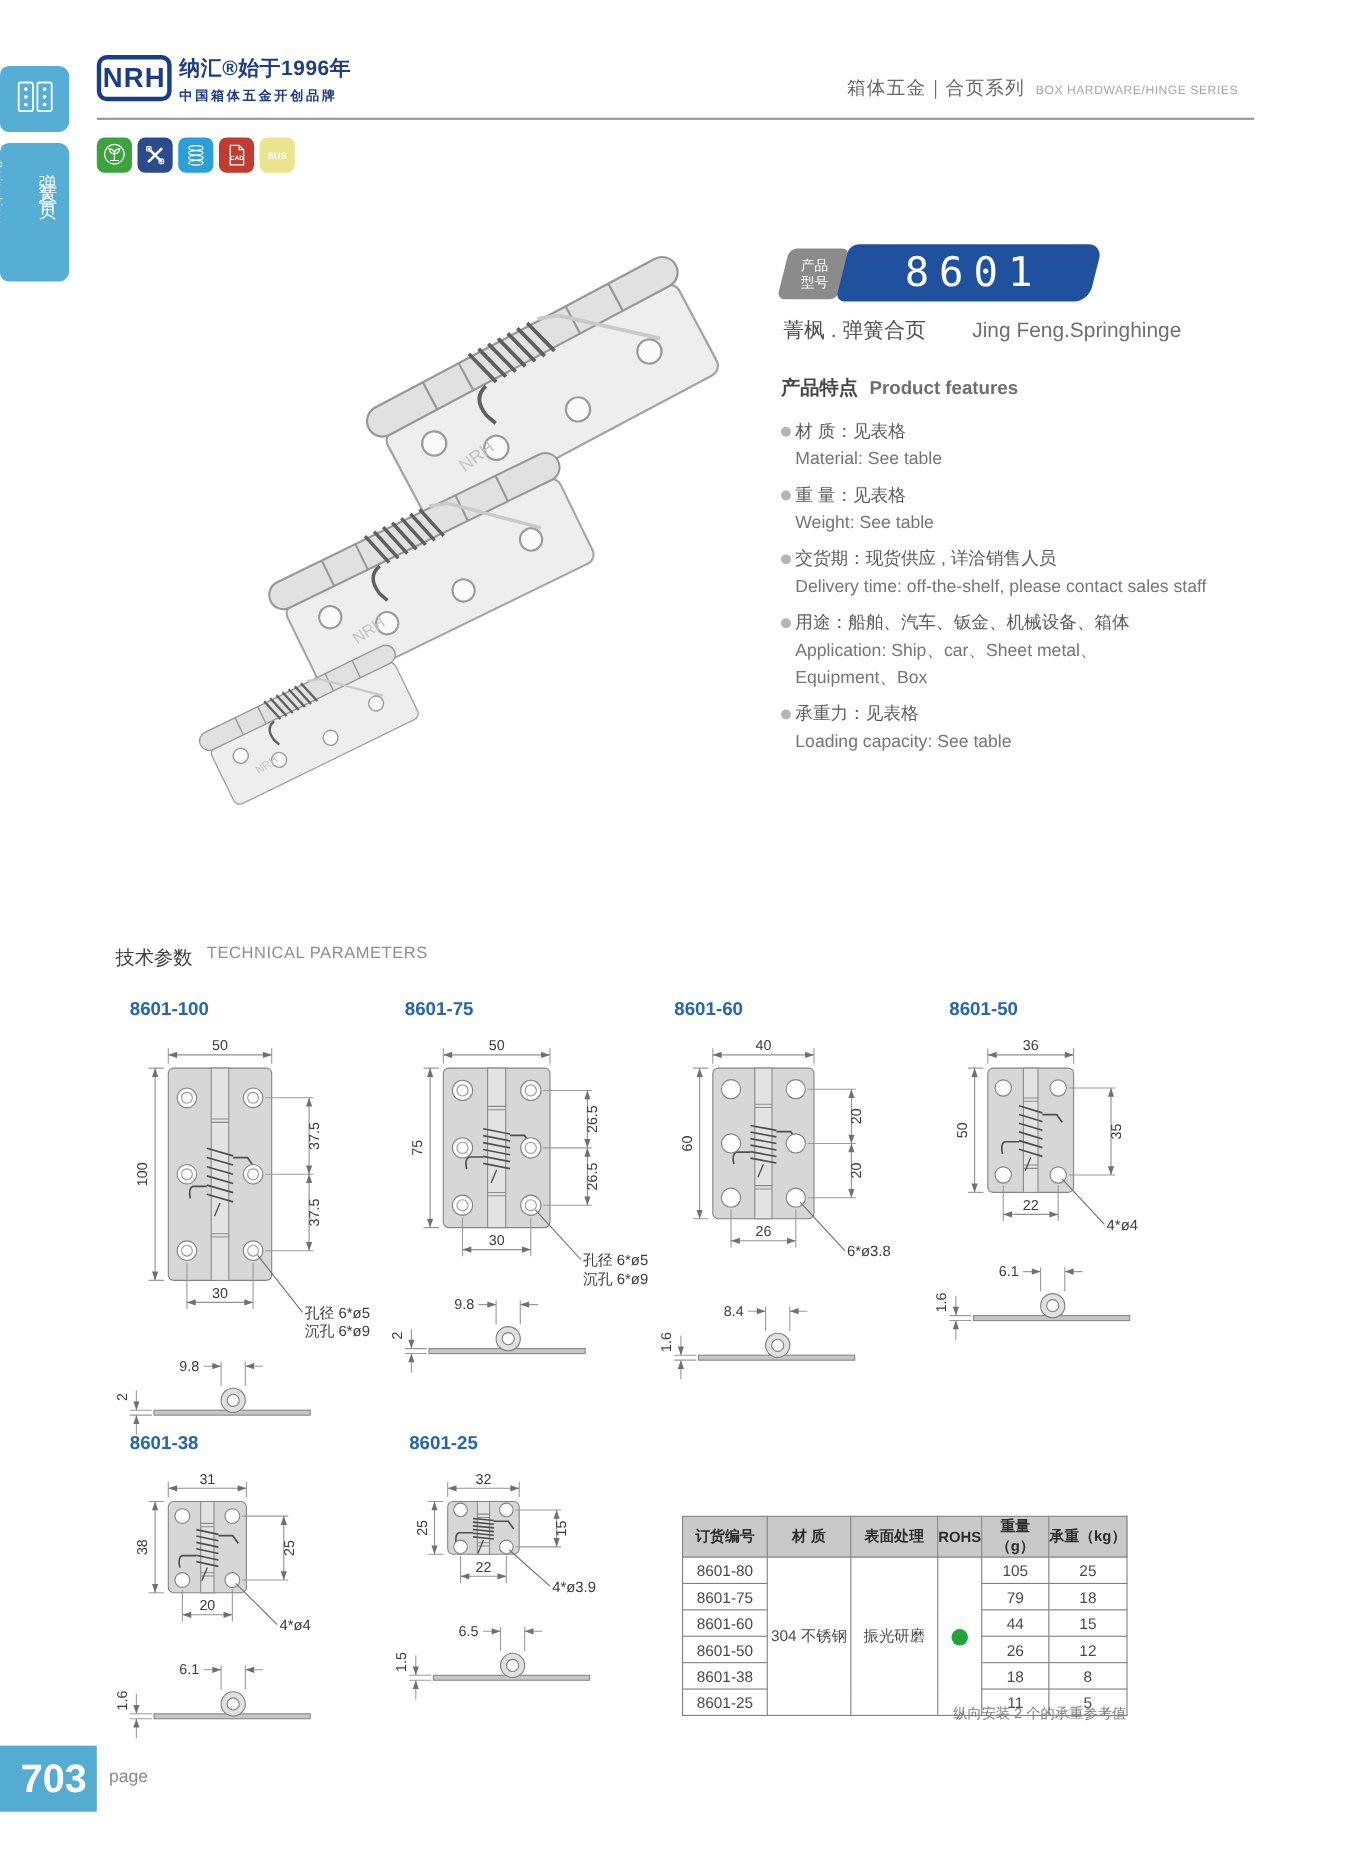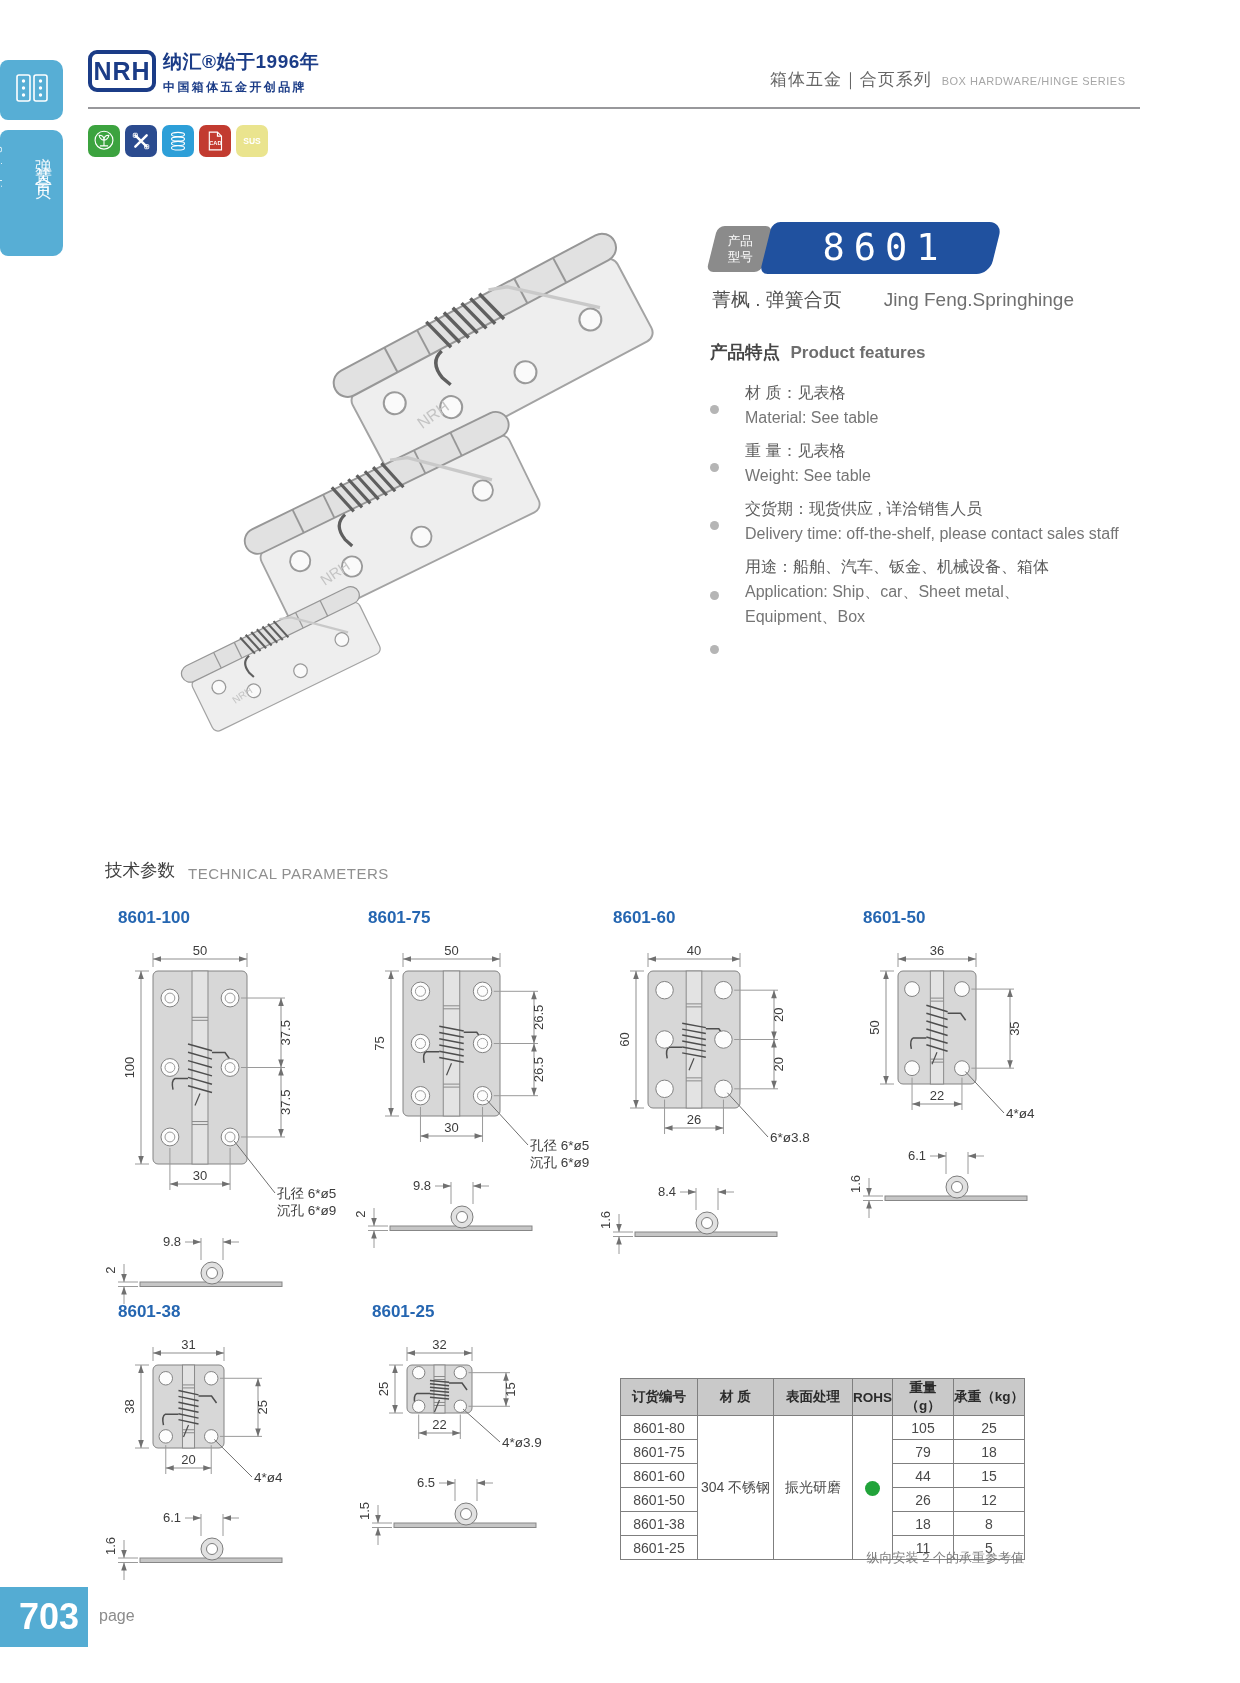--- a/index.html
+++ b/index.html
@@ -30,27 +30,27 @@
   .bluebar{position:absolute;left:766px;top:222px;width:230px;height:52px;background:#20519f;border-radius:8px 13px 13px 8px;transform:skewX(-14deg);}
   .bluebar-in{transform:skewX(14deg);color:#fff;font-size:37px;letter-spacing:9px;text-align:center;line-height:52px;font-family:"DejaVu Sans Mono","Liberation Mono",monospace;padding-left:8px;}
   .pname{position:absolute;left:712px;top:287px;display:flex;gap:42px;align-items:baseline;text-align:right;}
   .pname-cn{font-size:19px;color:#4f4f4f;}
   .pname-en{font-size:19px;color:#6f6f6f;}
   
   .features{position:absolute;left:710px;top:340px;width:410px;}
   .feat-title{margin-bottom:16px;font-weight:bold;}
   .ft-cn{font-size:17.5px;color:#454545;}
   .ft-en{font-size:17px;color:#6e6e6e;margin-left:6px;}
-  .feat-item{display:flex;gap:26px;margin-bottom:8px;align-items:center;}
+  .feat-item{display:flex;gap:4px;margin-bottom:8px;}
   .bullet{width:9px;height:9px;border-radius:50%;background:#b5b5b5;margin-top:8px;flex:none;}
   .f-cn{font-size:16px;color:#5c5c5c;line-height:25px;}
   .f-en{font-size:16px;color:#757575;line-height:25px;}
   .f-en.wrap{max-width:332px;}
   
-  .tech-title{position:absolute;left:105px;top:858px;display:flex;align-items:flex-end;gap:13px;}
+  .tech-title{position:absolute;left:105px;top:858px;display:flex;align-items:flex-start;gap:13px;}
   .tt-cn{font-size:17.5px;color:#3f3f3f;}
   .tt-en{font-size:15px;color:#8f8f8f;letter-spacing:.5px;}
   .dwg{position:absolute;}
   .dwg-title{position:absolute;left:20px;top:0;font-size:17px;font-weight:700;color:#2566b1;}
   .dwg svg.front{position:absolute;left:0;top:28px;}
   .dwg svg.sideview{position:absolute;}
   
   .spec{position:absolute;left:620px;top:1378px;border-collapse:collapse;table-layout:fixed;}
   .spec th{background:#c9c9c9;border:1px solid #7f7f7f;font-size:13.5px;font-weight:600;color:#2b2b2b;height:25px;padding:0;}
   .spec td{border:1px solid #7f7f7f;font-size:14px;color:#4a4a4a;text-align:center;height:23px;padding:0;}
@@ -202,20 +202,24 @@
   </div>
   <div class="feat-item">
     <span class="bullet"></span>
     <div>
         <div class="f-cn">用途：船舶、汽车、钣金、机械设备、箱体</div>
          <div class="f-en wrap">Application: Ship、car、Sheet metal、Equipment、Box</div>
       </div>
   </div>
   <div class="feat-item">
     <span class="bullet"></span>
+    <div>
+        <div class="f-cn">承重力：见表格</div>
+         <div class="f-en">Loading capacity: See table</div>
+      </div>
   </div>
 </div>
 
 <div class="tech-title">
   <span class="tt-cn">技术参数</span>
   <span class="tt-en">TECHNICAL PARAMETERS</span>
 </div>
 
 <div class="dwg" style="left:98px;top:908px;width:280px;height:410px">
   <div class="dwg-title">8601-100</div>

